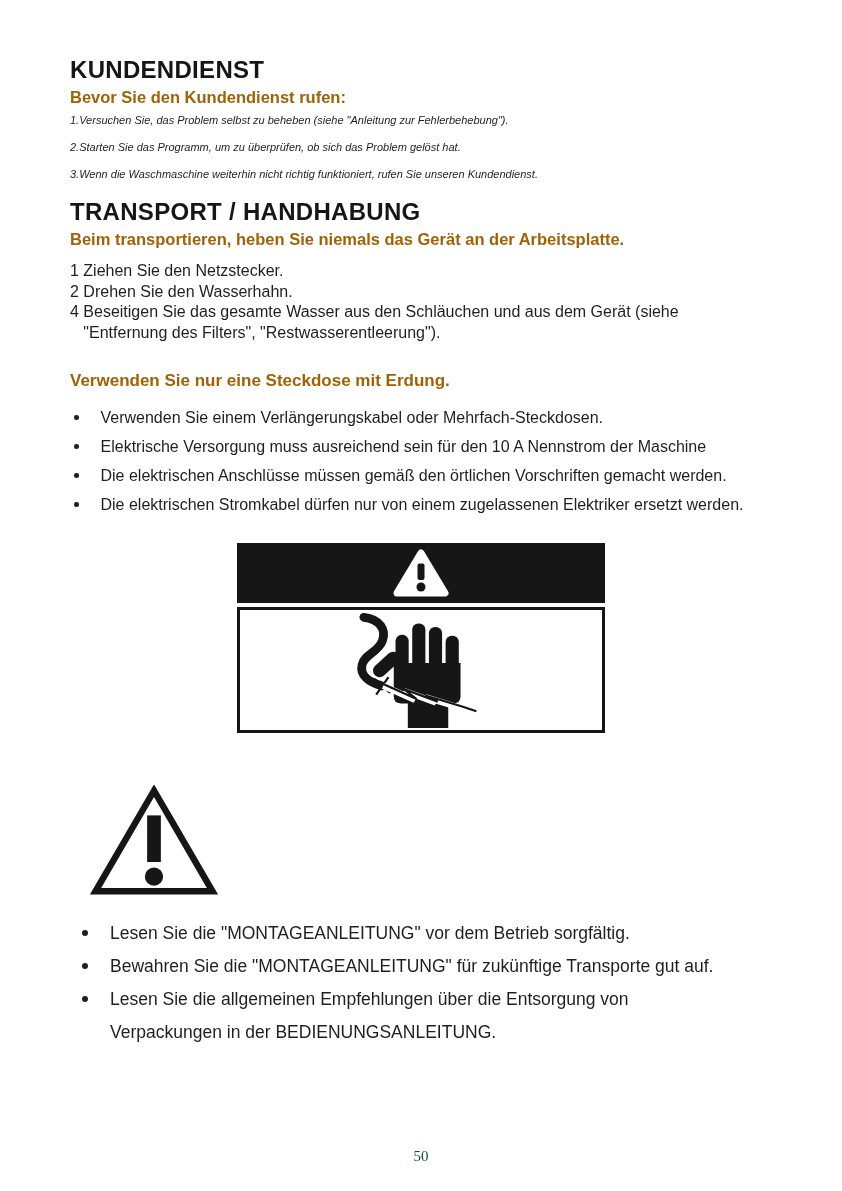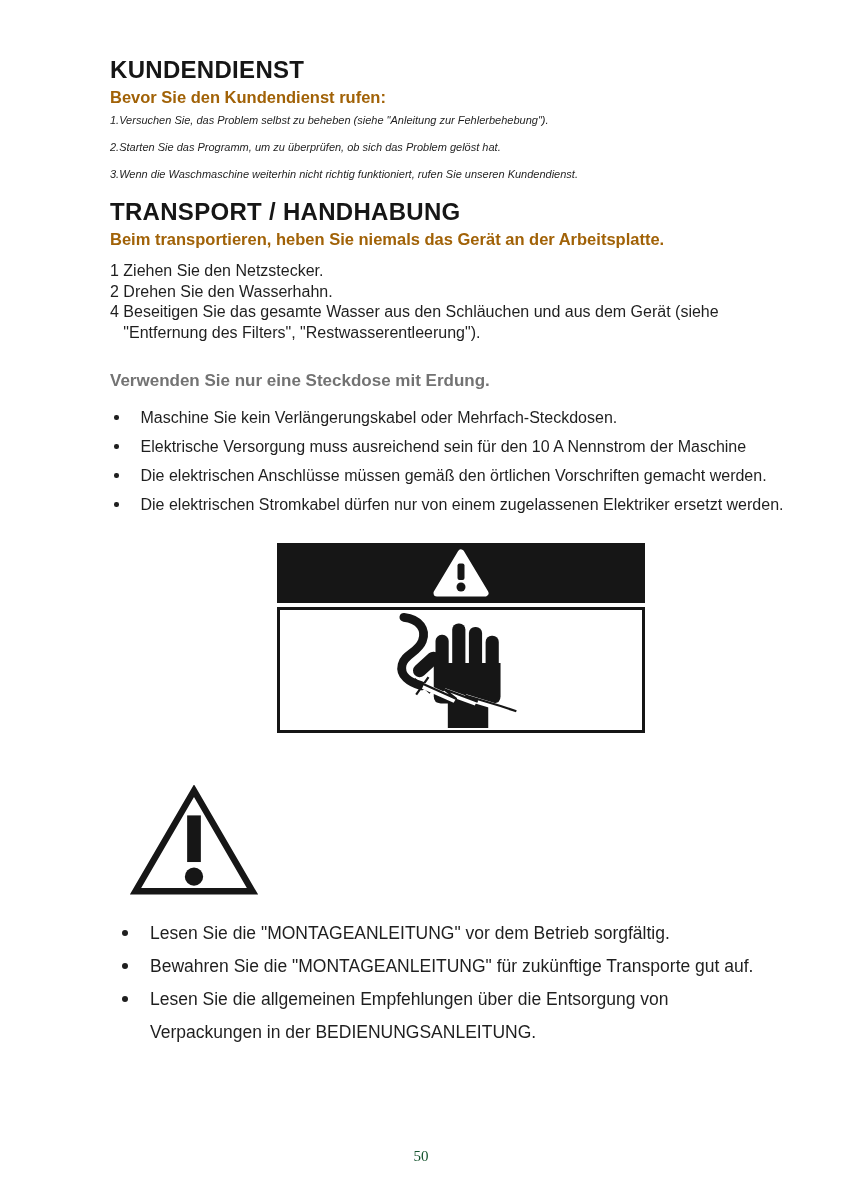--- a/index.html
+++ b/index.html
@@ -6,21 +6,20 @@
   html, body { background: #ffffff; }
   .page {
     position: relative;
     width: 842px;
     height: 1191px;
     margin: 0 auto;
     background: #ffffff;
     font-family: "Liberation Sans", sans-serif;
     color: #1f1f1f;
     overflow: hidden;
-    padding-left: 40px;
   }
   .content { padding: 0 30px 0 70px; }
 
   .section-title {
     font-size: 24px;
     font-weight: 700;
     letter-spacing: 0.3px;
     color: #161616;
   }
   .kd-title { padding-top: 56px; }
@@ -37,21 +36,21 @@
   .plain-list .li { line-height: 27px; white-space: pre-wrap; }
 
   .transport-list { margin-top: 12px; font-size: 16px; }
   .transport-list .li { line-height: 20.5px; white-space: pre-wrap; }
   .transport-list .li.gap-before { margin-top: 5px; }
 
   .erdung-head {
     margin-top: 28px;
     font-size: 17px;
     font-weight: 700;
-    color: #737373;
+    color: #a16207;
   }
 
   .bullet-list { margin-top: 12px; font-size: 16px; }
   .bullet-list .bli { display: flex; align-items: flex-start; line-height: 29px; }
   .bullet-list .dot {
     flex: 0 0 auto;
     width: 4.5px; height: 4.5px;
     border-radius: 50%;
     background: #1f1f1f;
     margin: 12px 0 0 4px;
@@ -122,21 +121,21 @@
       <div class="li">1 Ziehen Sie den Netzstecker.</div>
       <div class="li">2 Drehen Sie den Wasserhahn.</div>
       <div class="li">4 Beseitigen Sie das gesamte Wasser aus den Schläuchen und aus dem Gerät (siehe
    "Entfernung des Filters", "Restwasserentleerung").</div>
     </div>
 
     <div class="erdung-head">Verwenden Sie nur eine Steckdose mit Erdung.</div>
     <div class="bullet-list">
       <div class="bli">
         <span class="dot"></span>
-        <span class="btxt">Maschine Sie kein Verlängerungskabel oder Mehrfach-Steckdosen.</span>
+        <span class="btxt">Verwenden Sie einem Verlängerungskabel oder Mehrfach-Steckdosen.</span>
       </div>
       <div class="bli">
         <span class="dot"></span>
         <span class="btxt">Elektrische Versorgung muss ausreichend sein für den 10 A Nennstrom der Maschine</span>
       </div>
       <div class="bli">
         <span class="dot"></span>
         <span class="btxt">Die elektrischen Anschlüsse müssen gemäß den örtlichen Vorschriften gemacht werden.</span>
       </div>
       <div class="bli">

